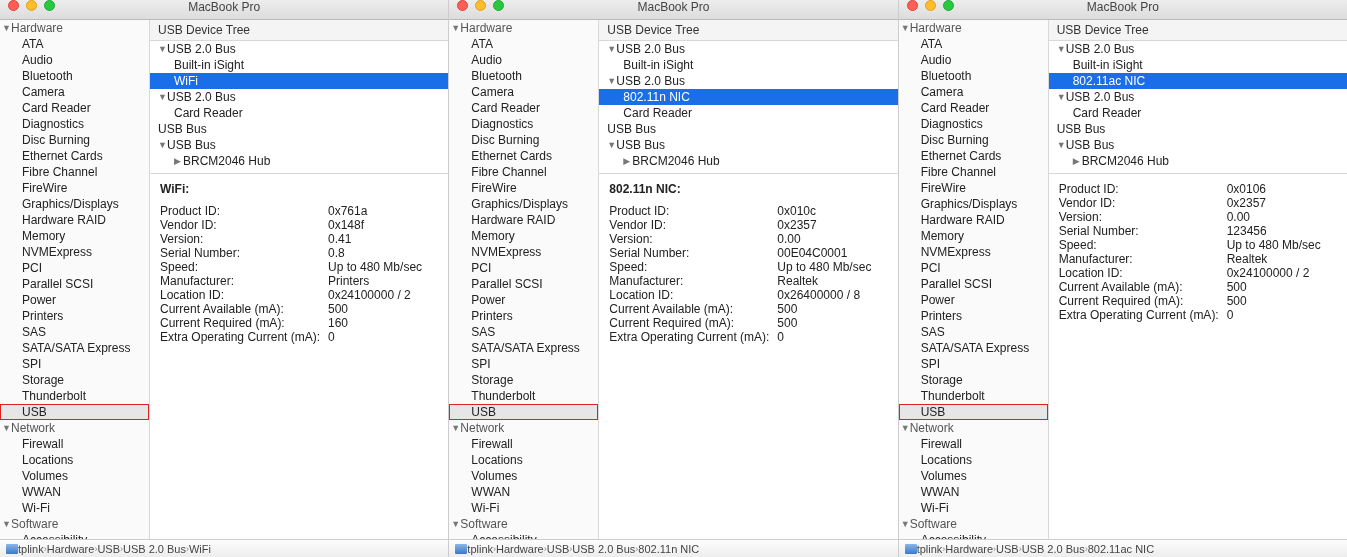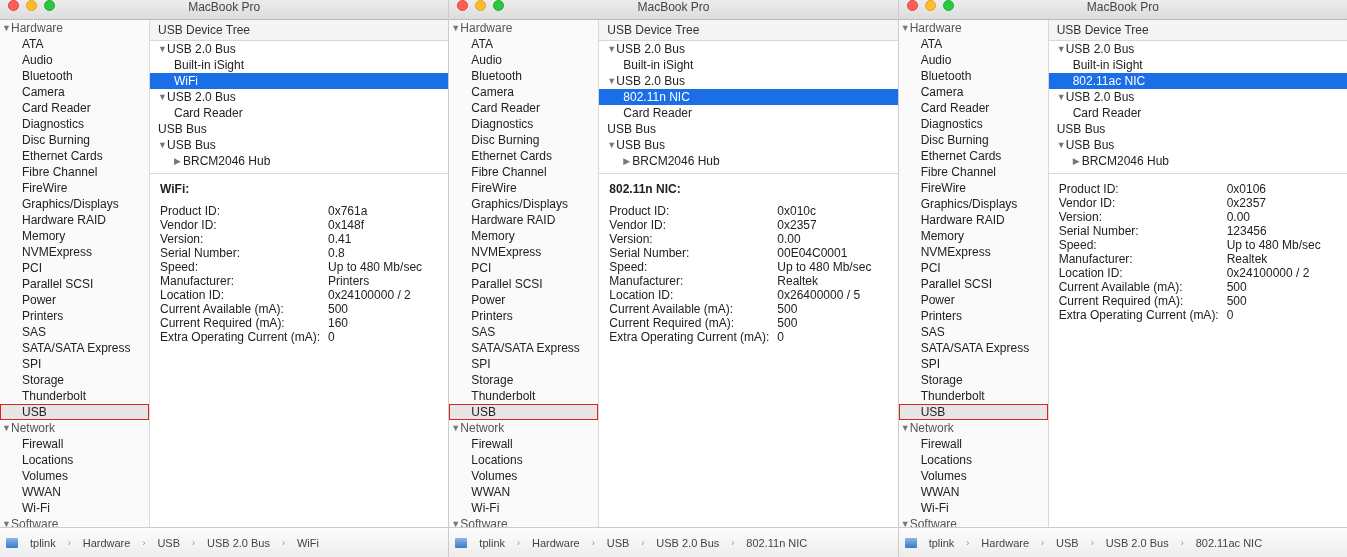--- a/index.html
+++ b/index.html
@@ -111,28 +111,28 @@
     flex: 1;
     padding: 8px 10px;
     overflow: hidden;
     font-size: 12px;
   }
   .dtitle { font-weight: 600; margin-bottom: 8px; }
   .dtable { display: grid; grid-template-columns: 164px 1fr; row-gap: 0; column-gap: 4px; }
   .dk { white-space: nowrap; }
   .dv { white-space: nowrap; }
   .breadcrumb {
-    height: 30px;
+    height: 18px;
     background: linear-gradient(#fdfdfd, #ededed);
     border-top: 1px solid #ccc;
     display: flex; align-items: center;
     font-size: 11px;
     color: #444;
     padding: 0 6px;
-    gap: 12px;
+    gap: 0;
     flex-shrink: 0;
     overflow: hidden;
     white-space: nowrap;
   }
   .bc-ico {
     width: 12px; height: 10px;
     background: linear-gradient(#8ab6e8,#3d78c6);
     border-radius: 1px;
     display: inline-block;
     flex-shrink: 0;
@@ -396,21 +396,21 @@
             <div class="dv">0x2357</div>
             <div class="dk">Version:</div>
             <div class="dv">0.00</div>
             <div class="dk">Serial Number:</div>
             <div class="dv">00E04C0001</div>
             <div class="dk">Speed:</div>
             <div class="dv">Up to 480 Mb/sec</div>
             <div class="dk">Manufacturer:</div>
             <div class="dv">Realtek</div>
             <div class="dk">Location ID:</div>
-            <div class="dv">0x26400000 / 5</div>
+            <div class="dv">0x26400000 / 8</div>
             <div class="dk">Current Available (mA):</div>
             <div class="dv">500</div>
             <div class="dk">Current Required (mA):</div>
             <div class="dv">500</div>
             <div class="dk">Extra Operating Current (mA):</div>
             <div class="dv">0</div>
           </div>
         </div>
       </div>
     </div>

